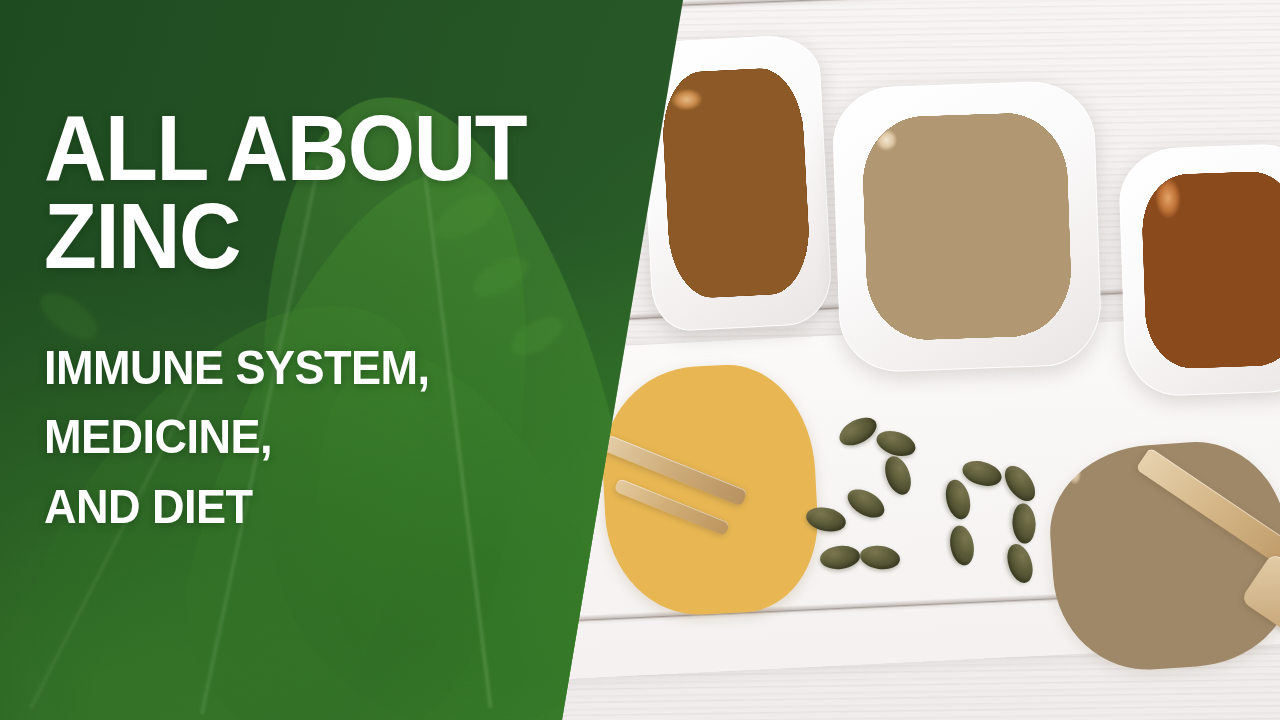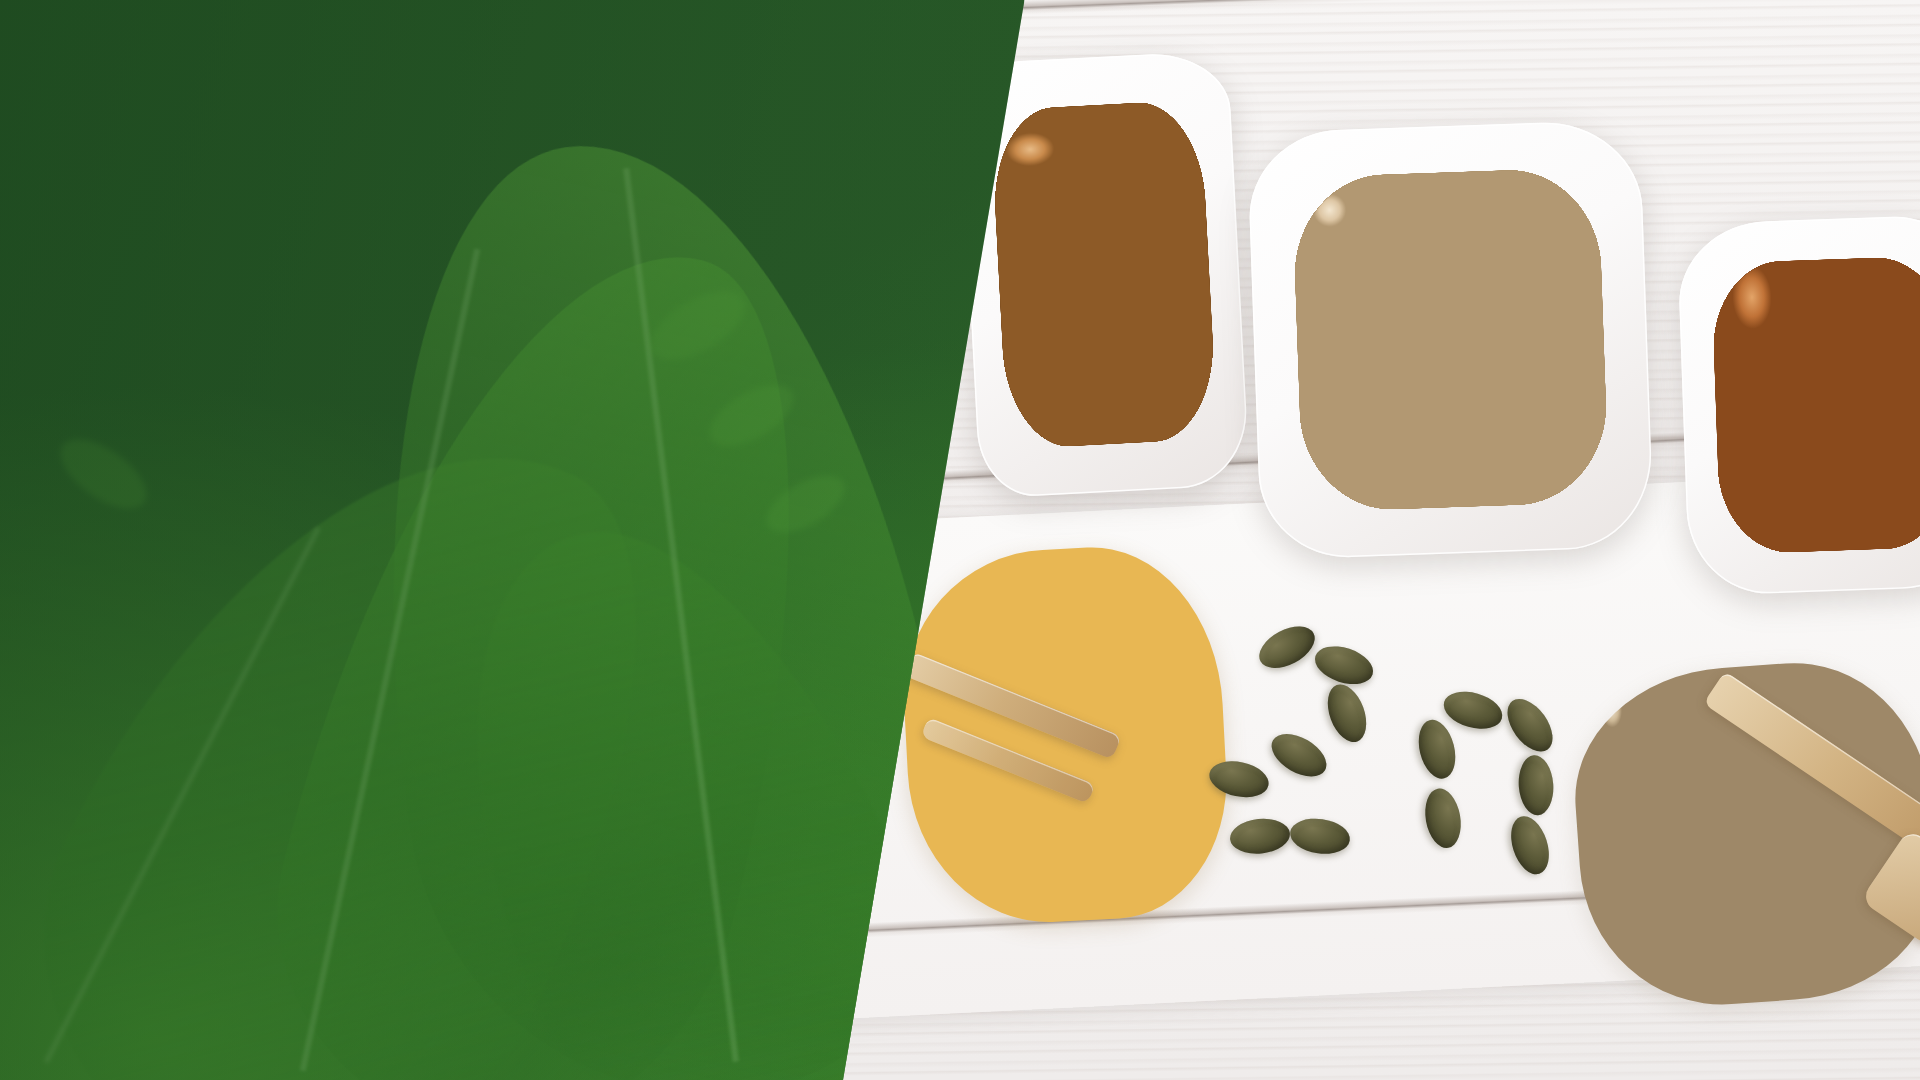--- a/index.html
+++ b/index.html
@@ -452,14 +452,21 @@
     <div class="vein" id="vein-a"></div>
     <div class="vein" id="vein-b"></div>
     <div class="vein" id="vein-c"></div>
     <div class="serr" id="serr1"></div>
     <div class="serr" id="serr2"></div>
     <div class="serr" id="serr3"></div>
     <div class="serr" id="serr4"></div>
     <div id="panel-shade"></div>
   </div>
 
+  <div id="text-block">
+    <h1 id="title">ALL ABOUT
+ZINC</h1>
+    <p id="subtitle">IMMUNE SYSTEM,
+MEDICINE,
+AND DIET</p>
+  </div>
 
 </div>
 
 </body></html>

